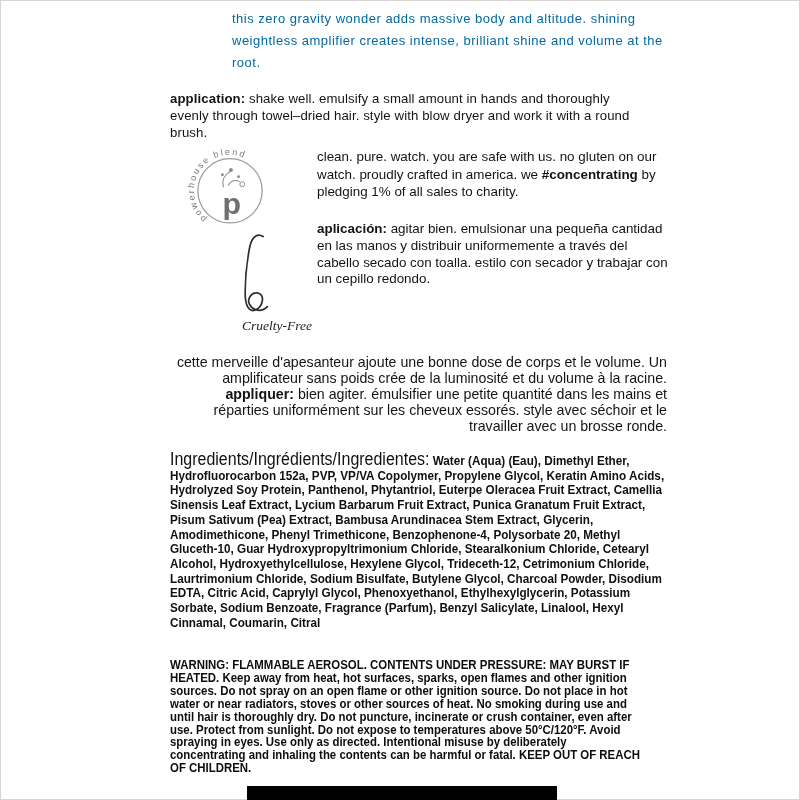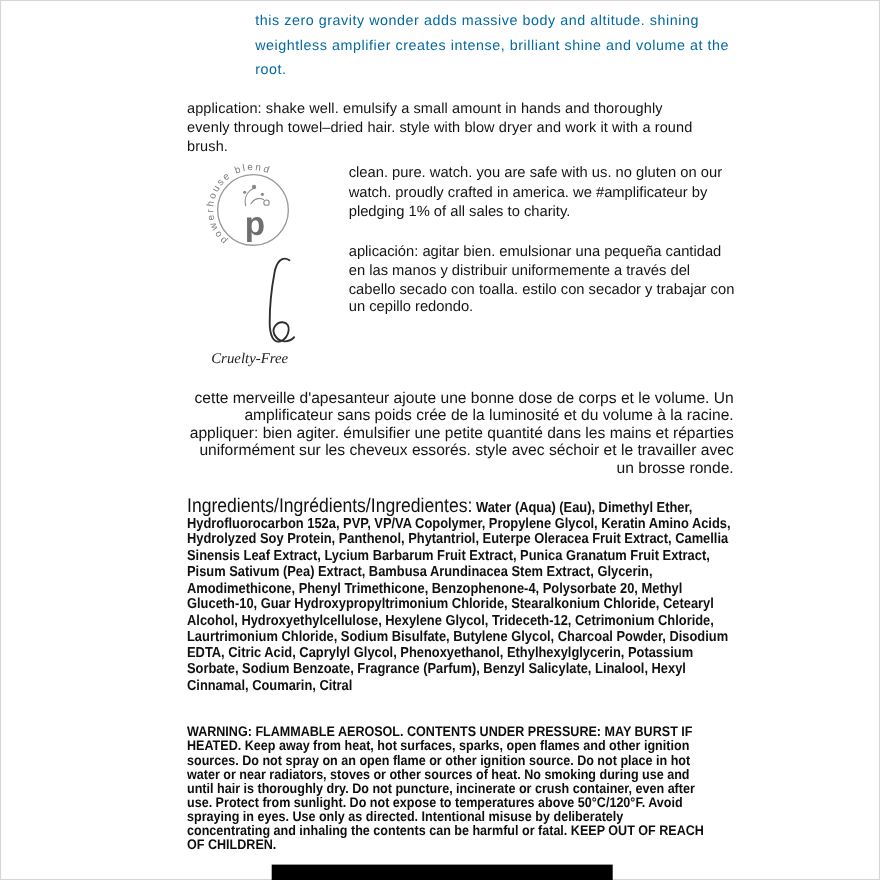--- a/index.html
+++ b/index.html
@@ -3,21 +3,21 @@
 <meta charset="utf-8">
 <style>
   html,body { margin:0; padding:0; background:#fff; }
   .page {
     position:relative; width:800px; height:800px; margin:0 auto;
     background:#ffffff; overflow:hidden;
     font-family:"Liberation Sans", sans-serif; color:#161616;
     box-shadow: inset 0 0 0 1px #d6d6d6;
   }
   p { margin:0; }
-  .bold { font-weight:normal; }
+  .bold { font-weight:bold; }
 
   .intro {
     position:absolute; left:196px; top:8px; width:458px;
     font-size:13px; line-height:22px; letter-spacing:.5px; color:#0369a1;margin-left:36px;
   }
   .application {
     position:absolute; left:170px; top:90px; width:472px;
     font-size:13.2px; line-height:17px; color:#141414; letter-spacing:.1px;
   }
 
@@ -30,21 +30,21 @@
   .doodles circle.hollow { fill:none; stroke:#8a8a8a; stroke-width:1; }
 
   .promise {
     position:absolute; left:317px; top:148px; width:346px;
     font-size:13.4px; line-height:17.5px; color:#141414;
   }
 
   .bmark { position:absolute; left:206px; top:228px; width:92px; height:94px; }
   .bmark path { fill:none; stroke:#2e2e2e; stroke-width:2; stroke-linecap:round; }
   .cruelty-label {
-    position:absolute; left:192px; top:318px; width:120px; text-align:left;
+    position:absolute; left:192px; top:318px; width:120px; text-align:right;
     font-family:"Liberation Serif", serif; font-style:italic; font-size:13.5px; color:#1d1d1d;
   }
 
   .spanish {
     position:absolute; left:317px; top:221px; width:352px;
     font-size:13.4px; line-height:16.8px; color:#141414;
   }
   .spanish p + p { margin-top:1px; }
 
   .french {
@@ -87,21 +87,21 @@
       <path d="M48 54 C 46 46, 50 40, 56 37"></path>
       <path d="M53 52 C 56 47, 61 46, 65 48"></path>
       <circle cx="56" cy="36" r="2.1"></circle>
       <circle cx="47" cy="41" r="1.5"></circle>
       <circle cx="64" cy="43" r="1.5"></circle>
       <circle class="hollow" cx="68" cy="51" r="2.6"></circle>
     </g>
     <text class="stamp-p" x="47" y="82">p</text>
   </svg>
 
-  <p class="promise"><span>clean. pure. watch. you are safe with us. no gluten on our watch. proudly crafted in america. we </span><span class="bold">#amplificateur</span><span> by pledging 1% of all sales to charity.</span></p>
+  <p class="promise"><span>clean. pure. watch. you are safe with us. no gluten on our watch. proudly crafted in america. we </span><span class="bold">#concentrating</span><span> by pledging 1% of all sales to charity.</span></p>
 
   <svg class="bmark" viewBox="0 0 90 110" aria-hidden="true">
     <path d="M 58 10 C 50 5, 44 12, 42 24 C 39 40, 37 58, 37 76 C 37 90, 41 99, 49 96 C 58 92, 61 77, 51 76 C 44 75.5, 39 83, 42 89 C 46 97, 56 99, 63 92"></path>
   </svg>
   <div class="cruelty-label">Cruelty-Free</div>
 
   <div class="spanish">
     <p><span class="bold">aplicación:</span><span> agitar bien. emulsionar una pequeña cantidad en las manos y distribuir uniformemente a través del cabello secado con toalla. estilo con secador y trabajar con un cepillo redondo.</span></p>
   </div>
 

